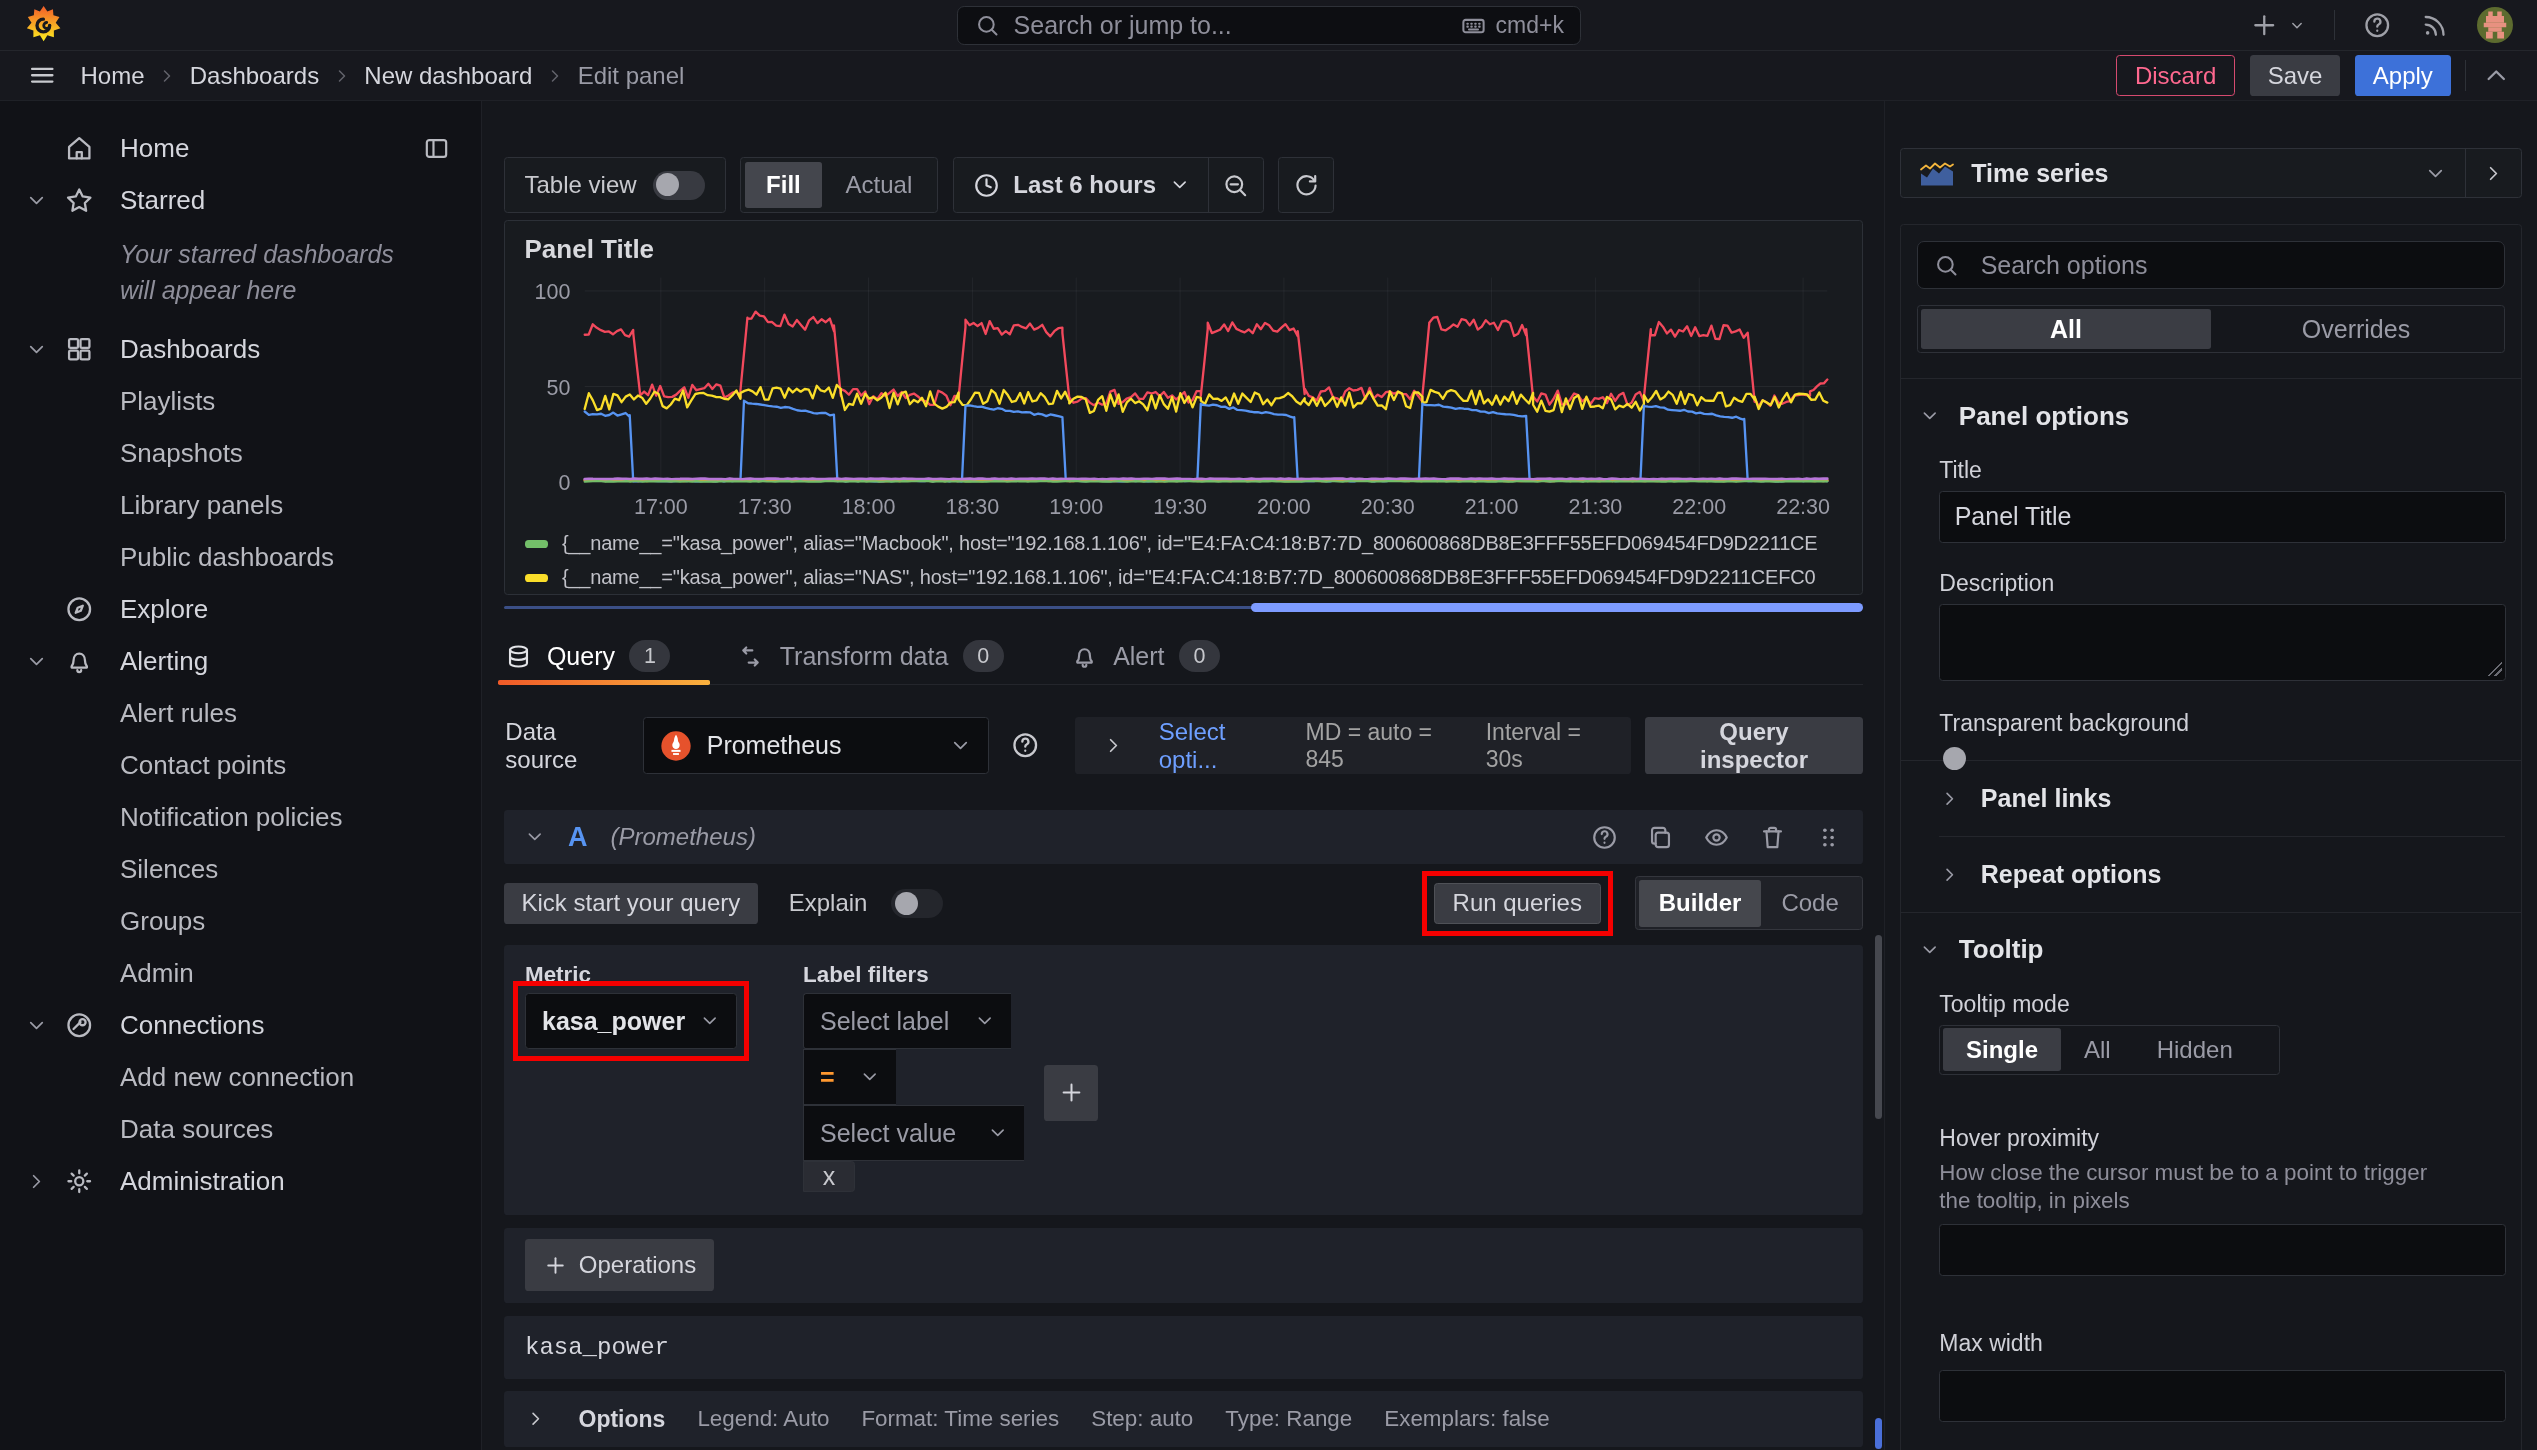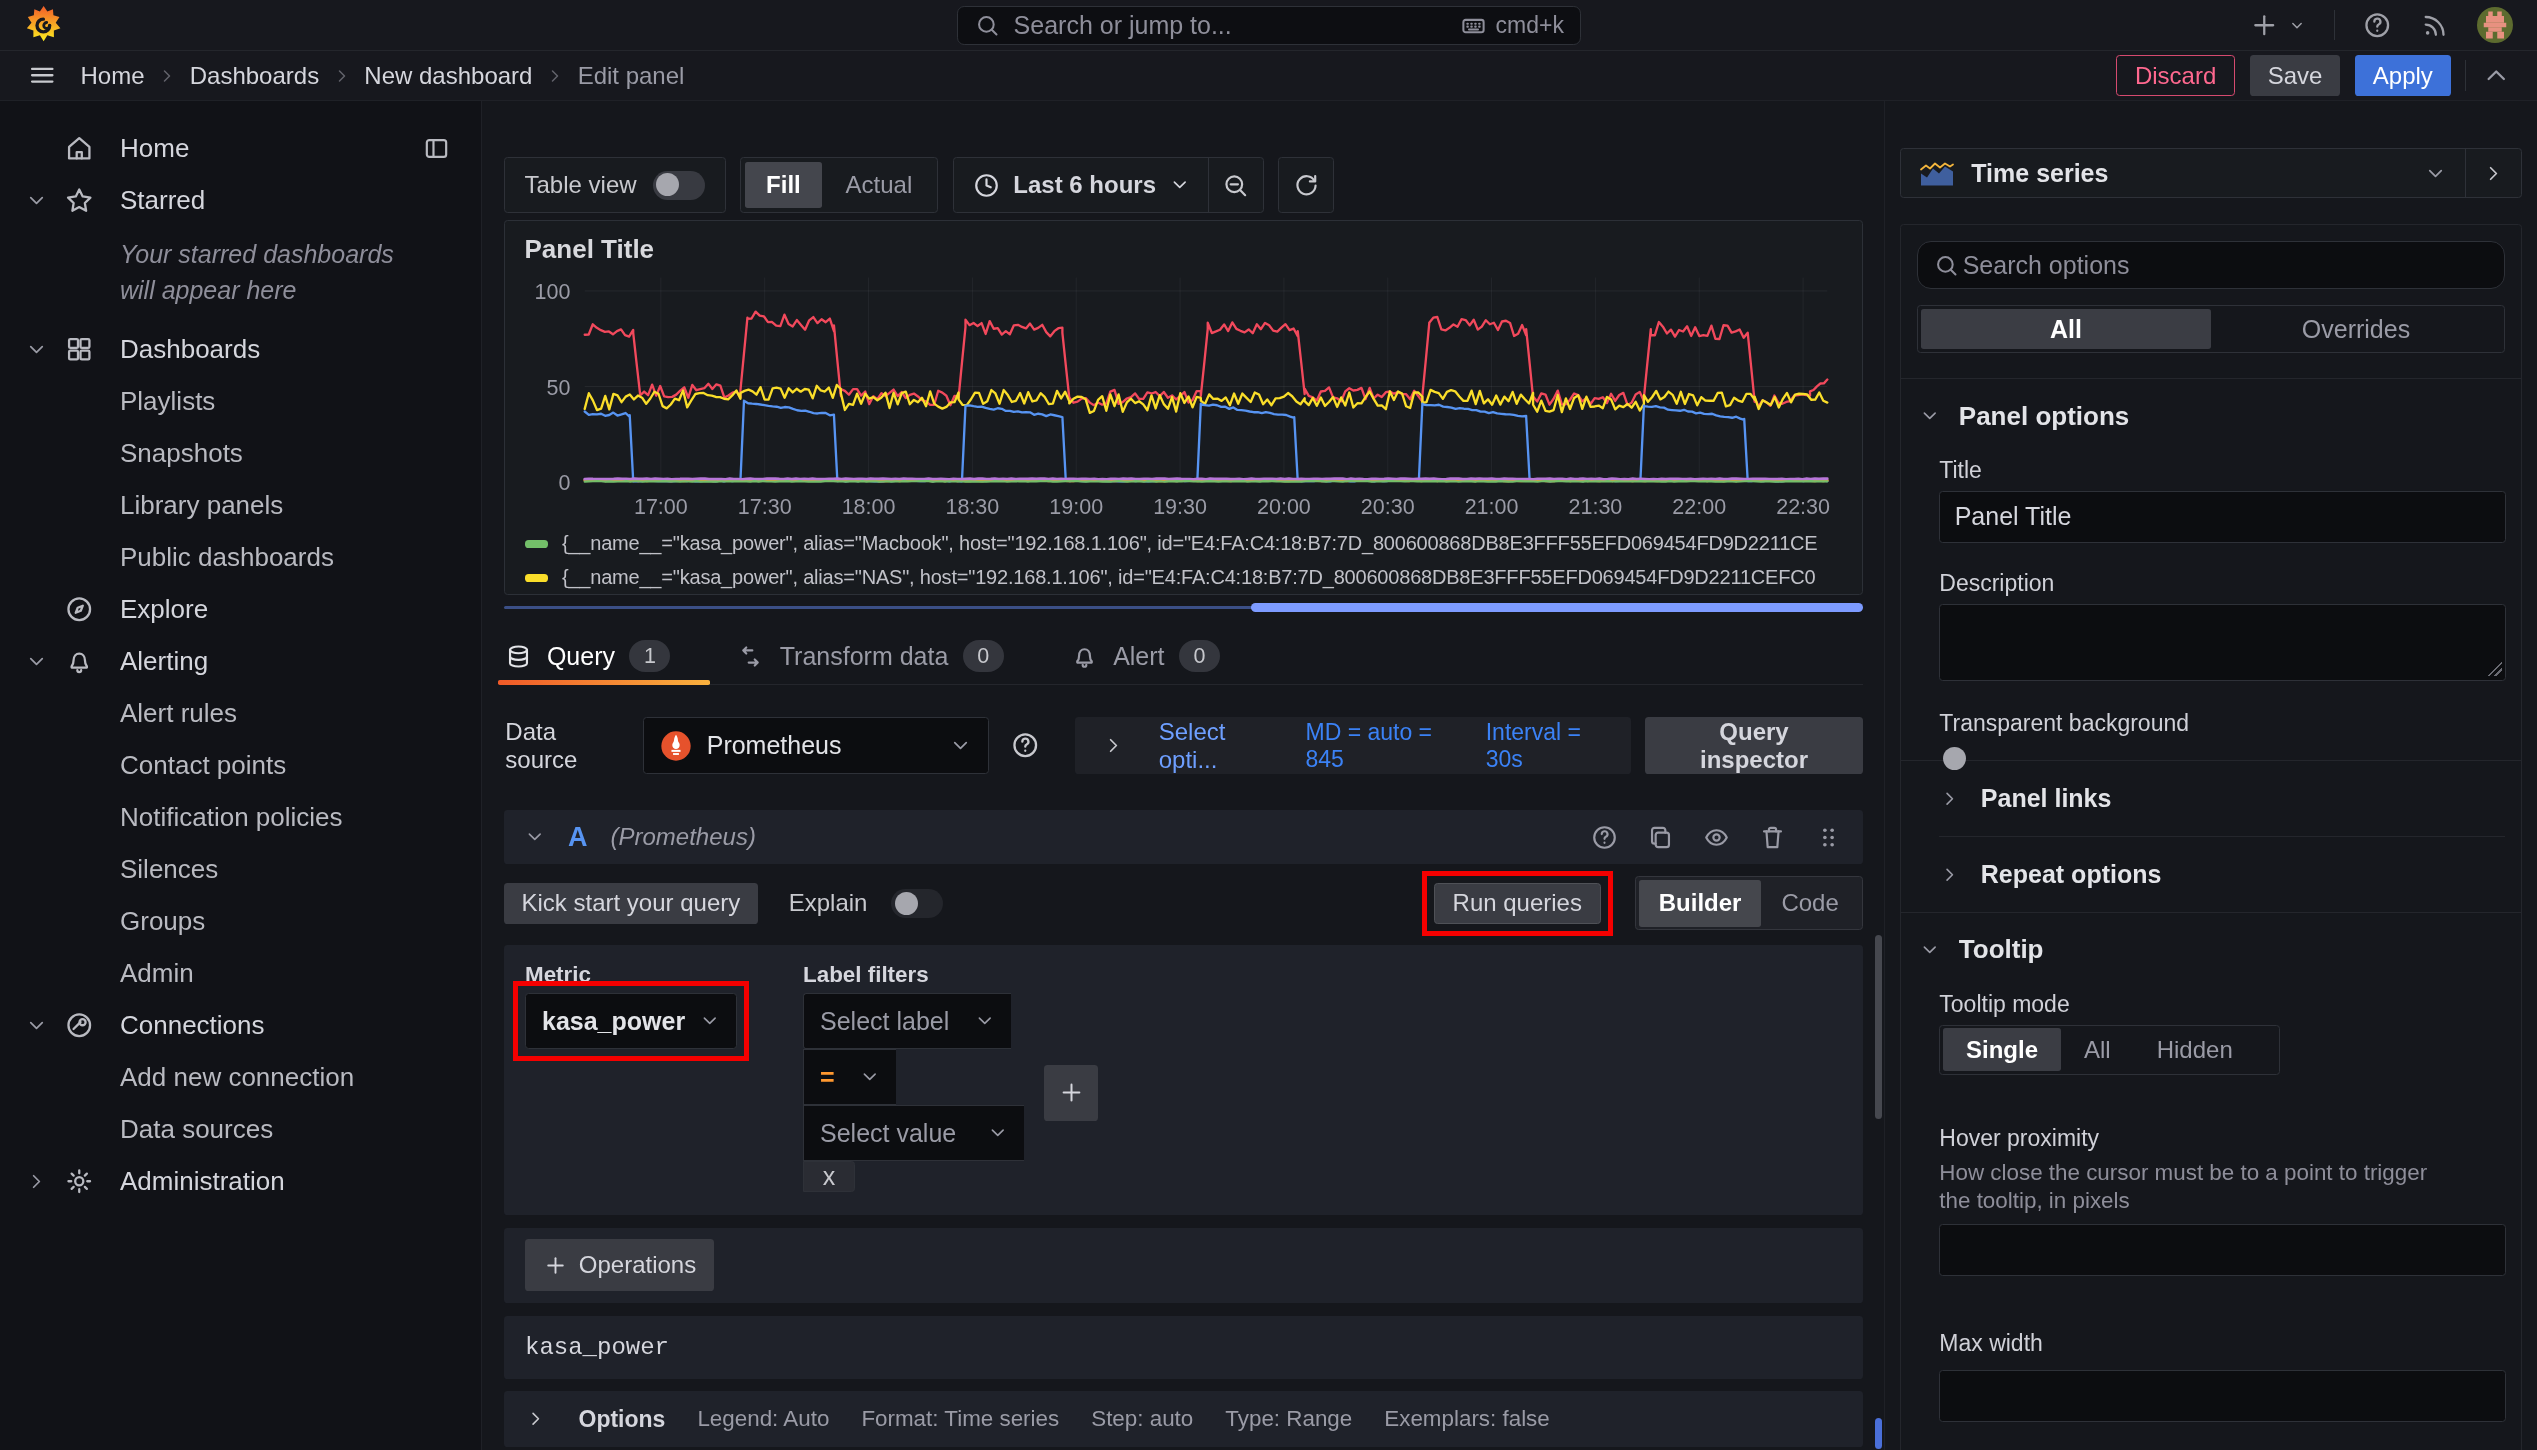--- a/index.html
+++ b/index.html
@@ -104,21 +104,21 @@
   .select { height:57px; background:#0c0d10; border:0.9px solid #2e3138; border-radius:3.6px;
     display:flex; align-items:center; padding:0 16px; gap:14.4px; cursor:pointer; }
   .prom-select { width:386px; }
   .select .sel-text { font-size:25px; color:#e3e4e8; flex:1; }
   .select .chev { color:#9a9ba6; }
   .sq-btn { width:50px; height:50px; display:flex; align-items:center; justify-content:center;
     background:transparent; border:none; color:#c8c9ce; cursor:pointer; }
   .opts-group { display:flex; align-items:center; gap:34px; background:#1f2127; height:57px;
     padding:0 27px; border-radius:3.6px; margin-left:12.6px; }
   .opts-link { color:#6e9fff; font-size:24px; font-weight:500; cursor:pointer; }
-  .opts-meta { color:#3b82f6; font-size:23px; }
+  .opts-meta { color:#a3a3a3; font-size:23px; }
   .qi-btn { margin-left:auto; height:57px; padding:0 27px; font-size:24px; font-weight:600; }
 
   
   .qhead { margin-top:36px; height:54px; background:#1f222a; border-radius:3.6px;
     display:flex; align-items:center; padding:0 20px; gap:23px; }
   .qref { color:#5794f2; font-size:27px; font-weight:600; cursor:pointer; }
   .qds { color:#9a9ba6; font-style:italic; font-size:24px; }
   .qhead-icons { margin-left:auto; display:flex; align-items:center; gap:27px; color:#9a9ba6; }
   .qhead-icons .ico { cursor:pointer; }
 
@@ -167,21 +167,21 @@
   .viz-select { margin-top:47px; height:50px; border:0.9px solid #2e3138; background:#181b1f;
     border-radius:3.6px; display:flex; align-items:center; cursor:pointer; }
   .viz-left { display:flex; align-items:center; gap:16px; flex:1; padding:0 18px; }
   .viz-label { font-size:25px; font-weight:600; color:#e3e4e8; }
   .viz-chev { margin-left:auto; color:#9a9ba6; }
   .viz-arrow { width:56px; height:100%; border-left:0.9px solid #2e3138; display:flex;
     align-items:center; justify-content:center; color:#c8c9ce; }
 
   .options-pane { margin-top:26px; border:0.9px solid #24262c; border-radius:3.6px; height:1238px; overflow:hidden; }
   .opt-search { margin:16px 16px 0; height:48px; background:#0c0d10; border:0.9px solid #2e3138;
-    border-radius:14px; display:flex; align-items:center; gap:3px; padding:0 14.4px; color:#8e8e9a; }
+    border-radius:7px; display:flex; align-items:center; gap:21px; padding:0 14.4px; color:#8e8e9a; }
   .opt-search input { flex:1; background:transparent; border:none; outline:none; color:#c8c9ce;
     font-size:25px; font-family:inherit; }
   .opt-search input::placeholder { color:#8e8e9a; }
   .opt-seg { margin:16px 16px 0; height:48px; border:0.9px solid #2e3138; border-radius:3.6px;
     display:flex; padding:2.7px; }
   .opt-seg span { flex:1; display:flex; align-items:center; justify-content:center;
     font-size:25px; color:#9a9ba6; border-radius:2.7px; cursor:pointer; }
   .opt-seg span.active { background:#3b3d44; color:#fff; font-weight:600; }
   .pane-div { margin-top:25px; border-top:0.9px solid #24262c; }
   .pane-div.inset { margin-left:38px; margin-right:16px; }

